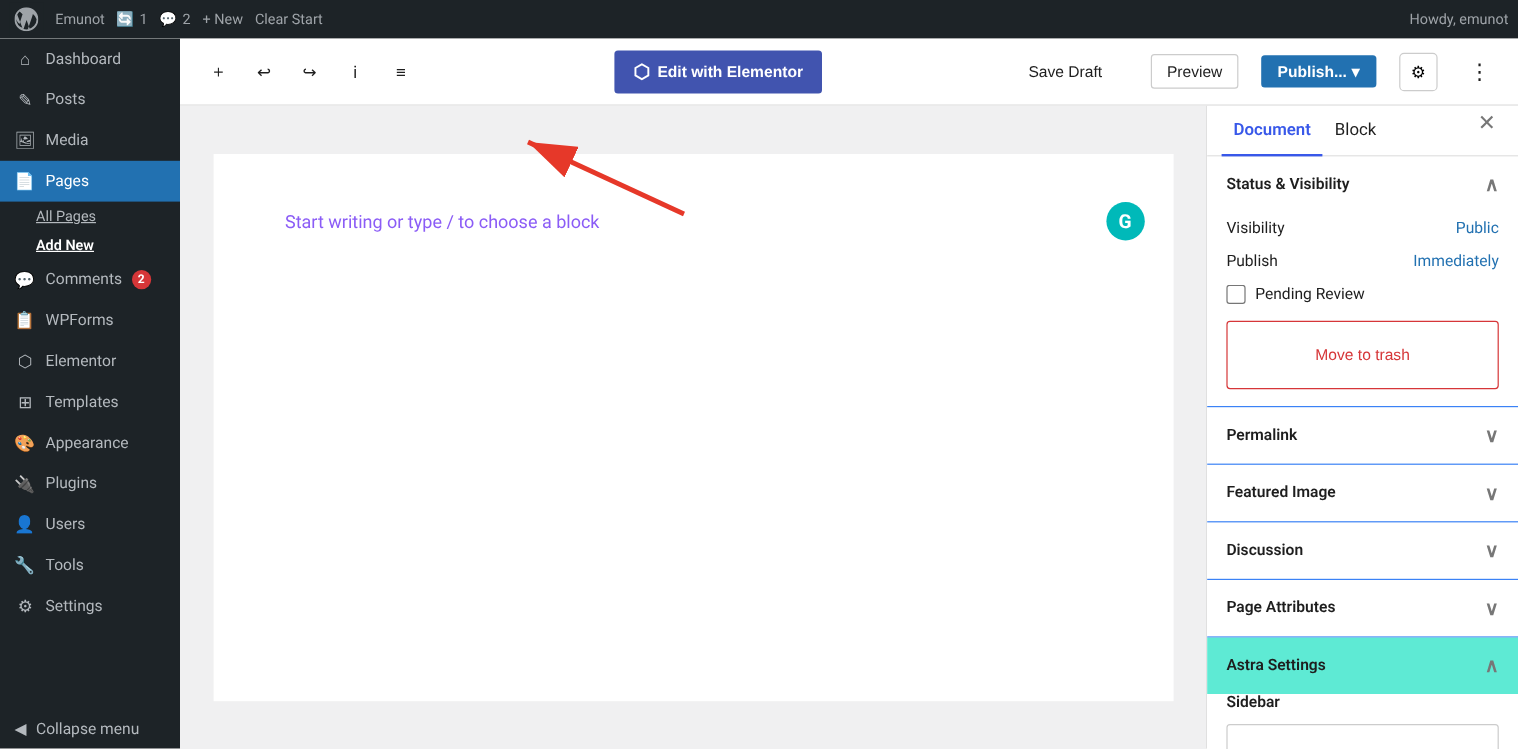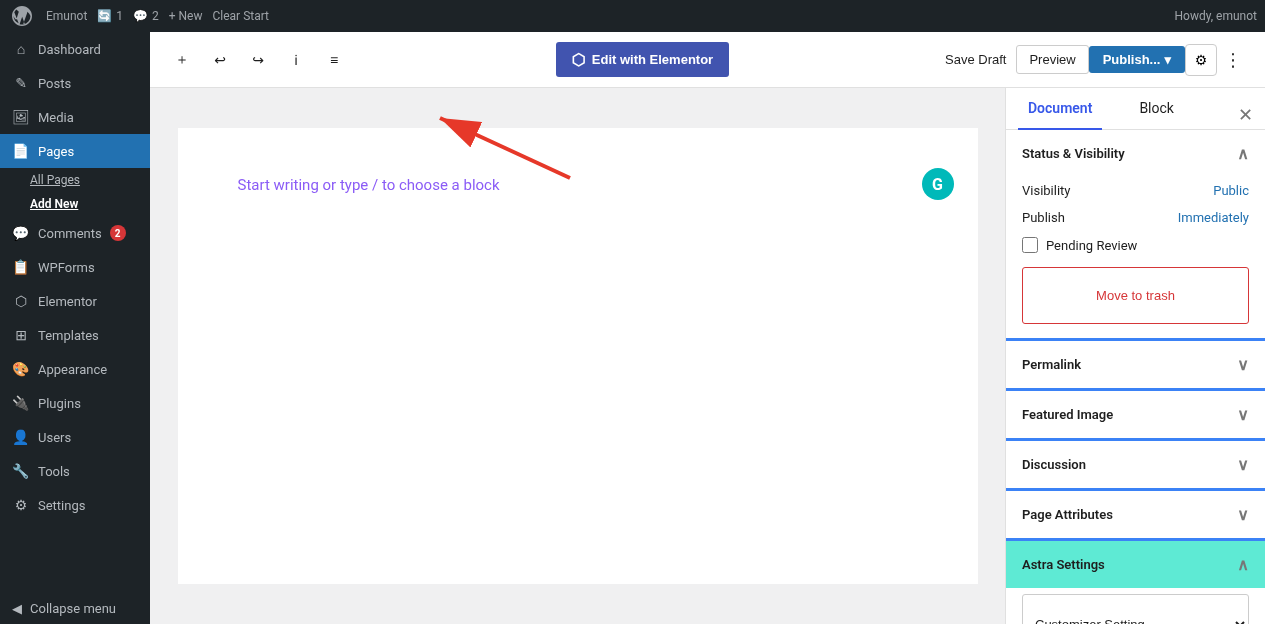--- a/index.html
+++ b/index.html
@@ -90,37 +90,38 @@
       border: none;
       border-radius: 3px;
       padding: 8px 16px;
       font-size: 13px;
       font-weight: 600;
       cursor: pointer;
       display: flex;
       align-items: center;
       gap: 6px;
     }
-    .toolbar-right { display: flex; align-items: center; gap: 0; }
+    .toolbar-right { display: flex; align-items: center; gap: 19px; }
     .save-draft-btn {
       background: transparent;
       border: none;
       color: #1e1e1e;
       font-size: 13px;
       cursor: pointer;
       padding: 6px 10px;
     }
     .preview-btn {
       background: transparent;
       border: 1px solid #ccc;
       color: #1e1e1e;
       font-size: 13px;
       cursor: pointer;
       padding: 6px 12px;
       border-radius: 3px;
+      margin-left: 12px;
     }
     .publish-btn {
       background: #2271b1;
       color: #fff;
       border: none;
       border-radius: 3px;
       padding: 6px 14px;
       font-size: 13px;
       font-weight: 600;
       cursor: pointer;
@@ -193,24 +194,23 @@
       width: 260px;
       background: #fff;
       border-left: 1px solid #e0e0e0;
       display: flex;
       flex-direction: column;
       flex-shrink: 0;
       overflow-y: auto;
     }
     .panel-tabs {
       display: flex;
-      align-items: flex-end;
+      align-items: flex-start;
       border-bottom: 1px solid #e0e0e0;
       padding: 0 12px;
-      gap: 27px;
     }
     .panel-tab {
       padding: 12px 10px;
       font-size: 14px;
       color: #1e1e1e;
       cursor: pointer;
       border-bottom: 2px solid transparent;
       margin-bottom: -1px;
     }
     .panel-tab.active { border-bottom-color: #3858e9; color: #3858e9; font-weight: 600; }
@@ -222,21 +222,21 @@
       background: transparent;
       cursor: pointer;
       display: flex;
       align-items: center;
       justify-content: center;
       font-size: 18px;
       color: #777;
     }
 
     
-    .panel-section { border-bottom: 3px solid #3b82f6; }
+    .panel-section { border-bottom: 1px solid #3b82f6; }
     .panel-section-header {
       display: flex;
       align-items: center;
       justify-content: space-between;
       padding: 14px 16px;
       cursor: pointer;
       font-weight: 600;
       font-size: 13px;
       color: #1e1e1e;
     }
@@ -473,20 +473,21 @@
             <span class="chevron">∨</span>
           </div>
         </div>
 
         <div class="panel-section astra-section">
           <div class="panel-section-header">
             <span>Astra Settings</span>
             <span class="chevron">∧</span>
           </div>
           <div class="panel-section-content">
+            <div style="font-size:13px;font-weight:600;color:#1e1e1e;margin-bottom:4px;">Sidebar</div>
             <select class="sidebar-dropdown">
               <option>Customizer Setting</option>
             </select>
             <div style="font-size:13px;font-weight:600;color:#1e1e1e;margin-top:10px;">Content Layout</div>
           </div>
         </div>
       </div>
     </div>
   </div>
 </div>

